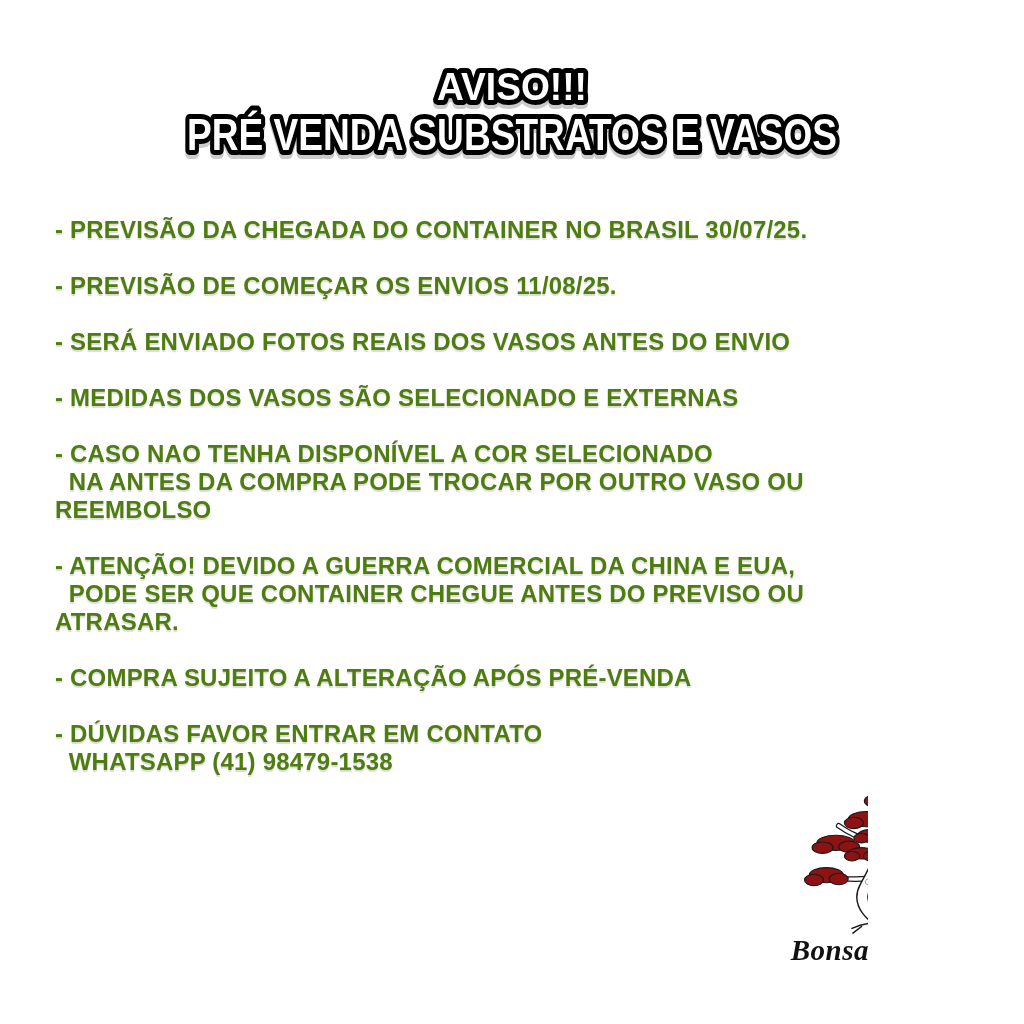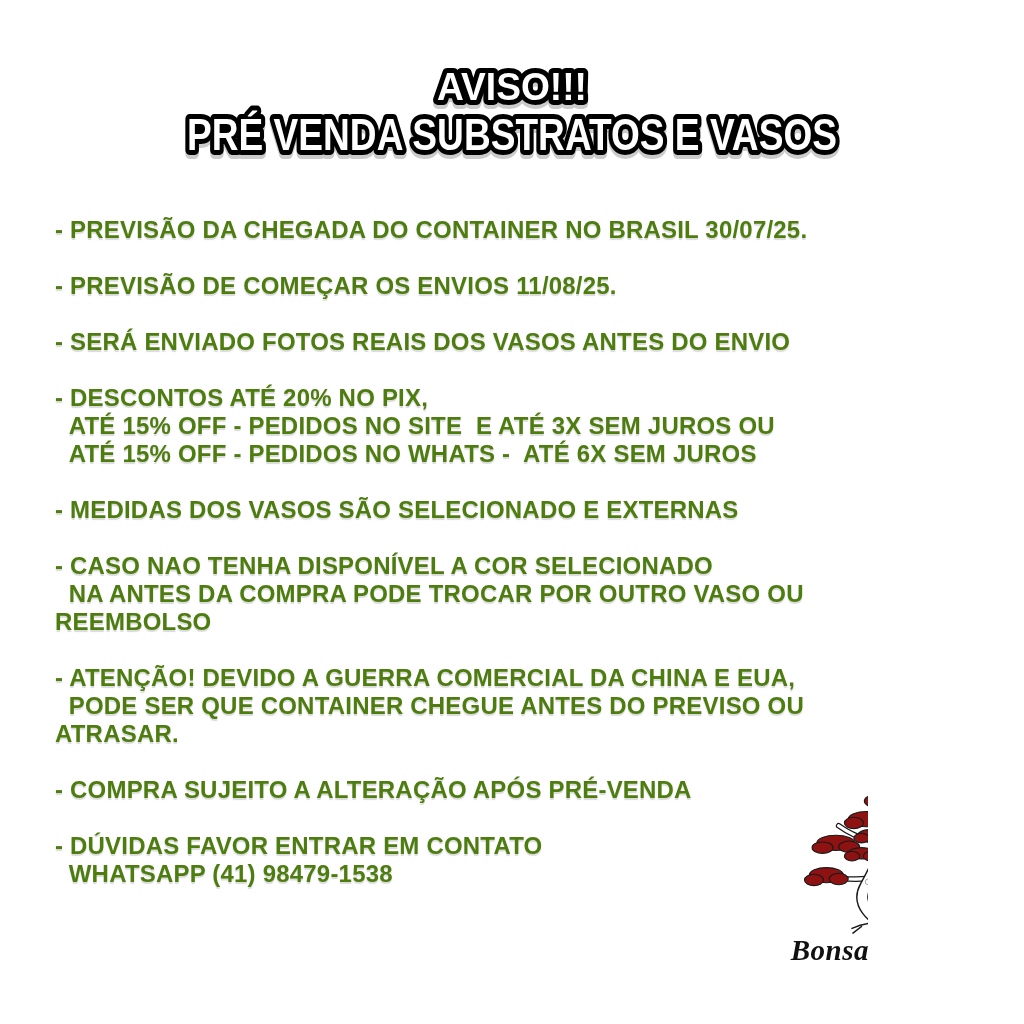--- a/index.html
+++ b/index.html
@@ -85,23 +85,20 @@
 
   <svg class="title-svg" viewBox="0 0 1024 175" xmlns="http://www.w3.org/2000/svg">
     <text class="title-line1" x="512" y="100" textLength="150" lengthAdjust="spacingAndGlyphs">AVISO!!!</text>
     <text class="title-line2" x="512" y="150" textLength="650" lengthAdjust="spacingAndGlyphs">PRÉ VENDA SUBSTRATOS E VASOS</text>
   </svg>
 
   <div class="body-text">
     <p>- PREVISÃO DA CHEGADA DO CONTAINER NO BRASIL 30/07/25.</p>
     <p>- PREVISÃO DE COMEÇAR OS ENVIOS 11/08/25.</p>
     <p>- SERÁ ENVIADO FOTOS REAIS DOS VASOS ANTES DO ENVIO</p>
-    <p>- DESCONTOS ATÉ 20% NO PIX,
-  ATÉ 15% OFF - PEDIDOS NO SITE  E ATÉ 3X SEM JUROS OU
-  ATÉ 15% OFF - PEDIDOS NO WHATS -  ATÉ 6X SEM JUROS</p>
     <p>- MEDIDAS DOS VASOS SÃO SELECIONADO E EXTERNAS</p>
     <p>- CASO NAO TENHA DISPONÍVEL A COR SELECIONADO
   NA ANTES DA COMPRA PODE TROCAR POR OUTRO VASO OU REEMBOLSO</p>
     <p>- ATENÇÃO! DEVIDO A GUERRA COMERCIAL DA CHINA E EUA,
   PODE SER QUE CONTAINER CHEGUE ANTES DO PREVISO OU ATRASAR.</p>
     <p>- COMPRA SUJEITO A ALTERAÇÃO APÓS PRÉ-VENDA</p>
     <p>- DÚVIDAS FAVOR ENTRAR EM CONTATO
   WHATSAPP (41) 98479-1538</p>
   </div>
 

